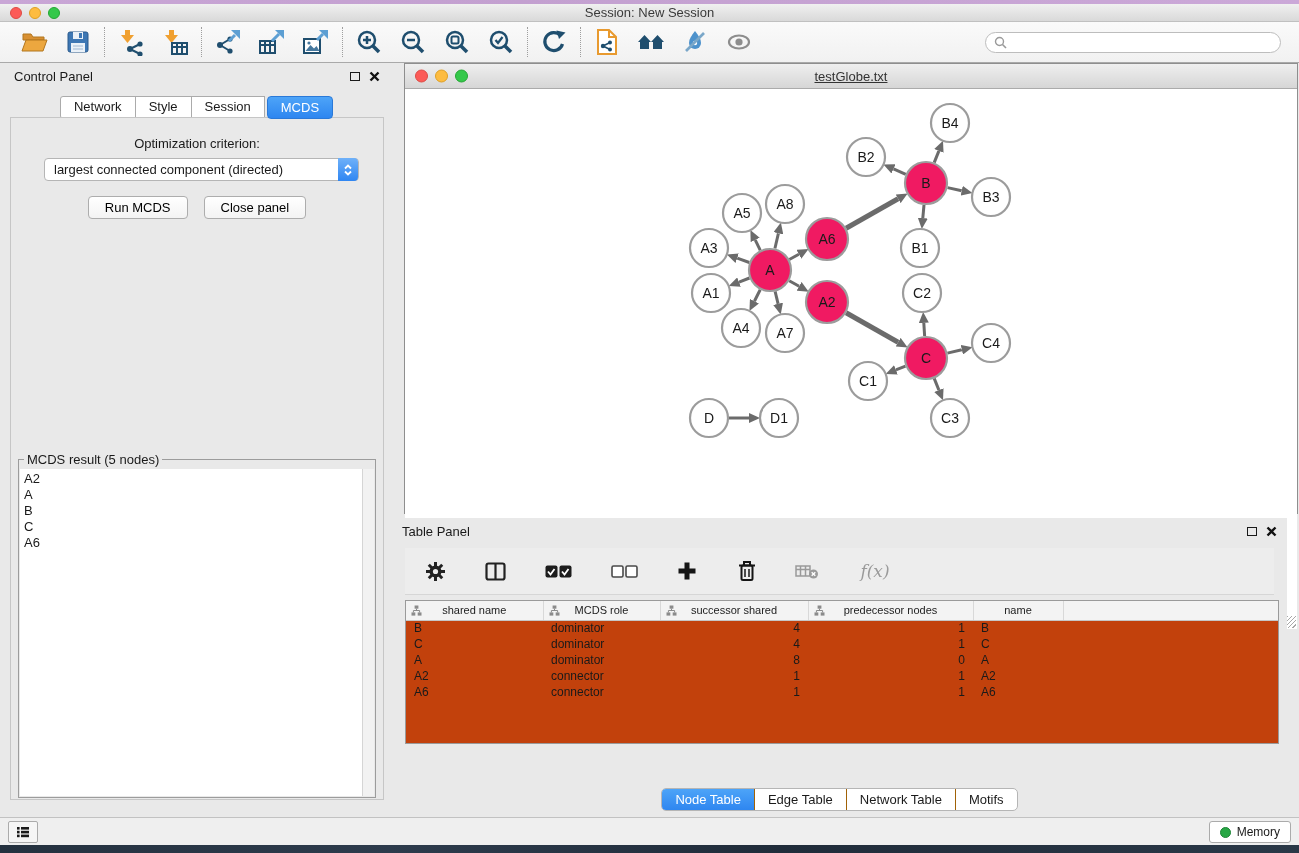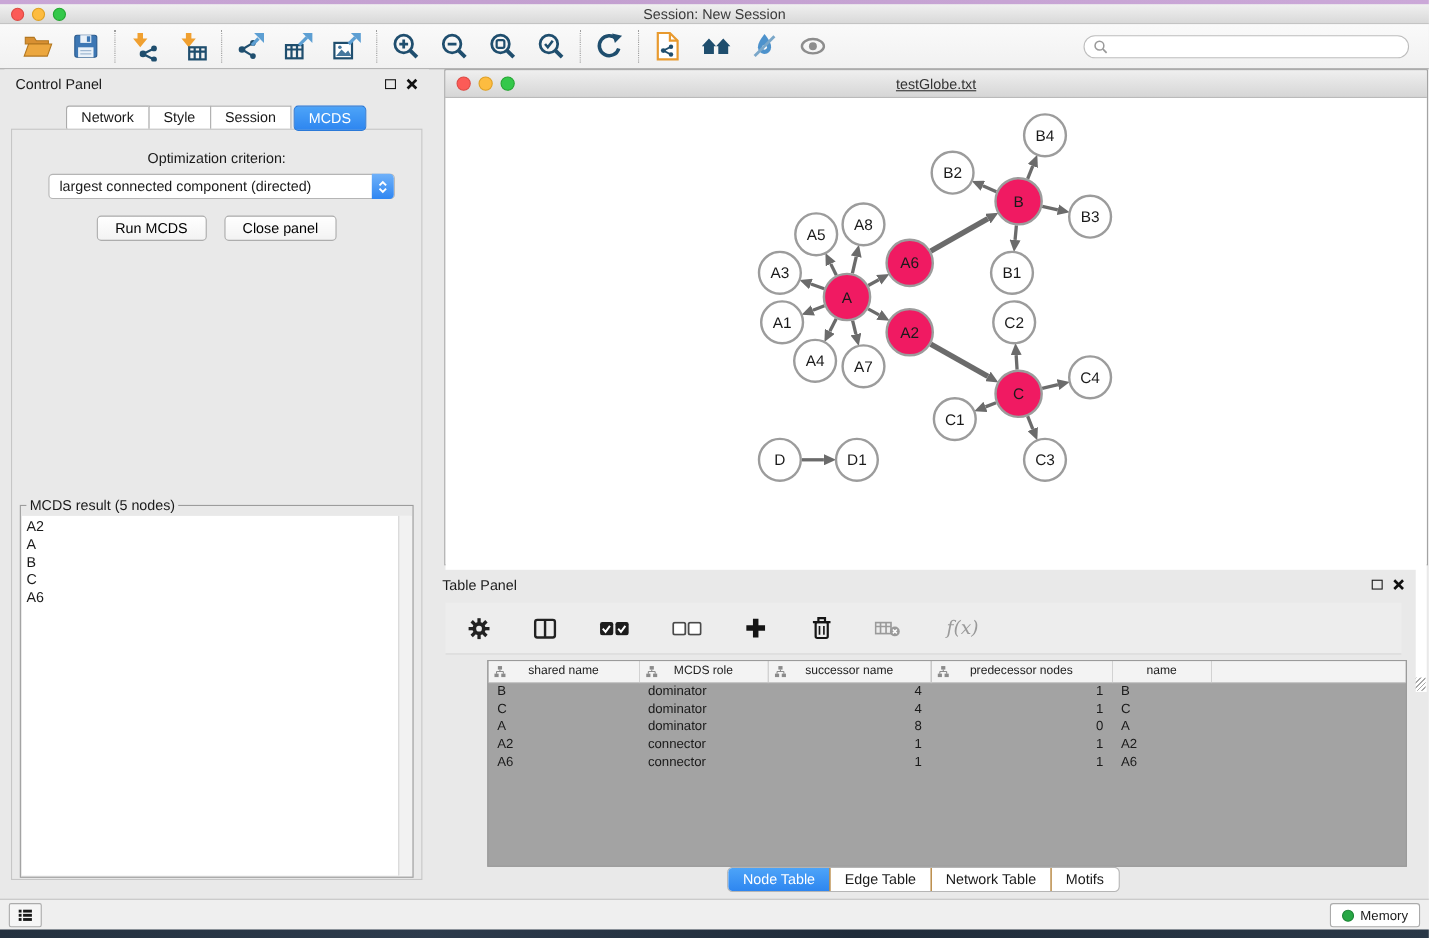--- a/index.html
+++ b/index.html
@@ -77,22 +77,22 @@
   #resize-grip { position:absolute; right:1px; bottom:1px; width:12px; height:12px;
     background:repeating-linear-gradient(135deg, transparent 0 2px, #a8a8a8 2px 3px); }
 
   
   #table-panel { position:absolute; top:518px; left:392px; width:895px; height:297px; background:#E9E9E9; }
   #table-toolbar { position:absolute; top:30px; left:13px; right:13px; height:47px;
     background:#ededed; display:flex; align-items:center; gap:36px; padding-left:18px;
     border-bottom:1px solid #d6d6d6; }
   .tbicon { display:flex; align-items:center; justify-content:center; width:24px; height:24px; cursor:default; }
   .fx { font-family:"DejaVu Serif","Liberation Serif",serif; font-style:italic; font-size:17px; color:#9a9a9a; }
-  #table-box { position:absolute; top:82px; left:13px; right:8px; height:188px;
-    background:#a3a3a3; border:1px solid #9a9a9a; overflow:hidden;margin-left:38px; }
+  #table-box { position:absolute; top:82px; left:13px; right:8px; height:144px;
+    background:#c2410c; border:1px solid #9a9a9a; overflow:hidden; }
   #table-box table { width:100%; border-collapse:collapse; table-layout:fixed; }
   #table-box th { height:19px; background:#f3f3f3; border-bottom:1px solid #c6c6c6;
     border-right:1px solid #d8d8d8; font-weight:normal; font-size:11px; color:#222;
     position:relative; text-align:center; }
   #table-box th:last-child { border-right:none; }
   .hicon { position:absolute; left:5px; top:4px; }
   #table-box td { font-size:12px; height:16px; padding:0 8px; white-space:nowrap; }
   #table-box td:nth-child(3), #table-box td:nth-child(4) { text-align:right; }
   #table-tabs { position:absolute; bottom:4px; left:0; right:0; text-align:center; }
   .seg { display:inline-flex; border:1px solid #b5b5b5; border-radius:5px; overflow:hidden; background:#fff; }
@@ -568,21 +568,21 @@
                   <rect x="3.6" y="0.5" width="3.8" height="3.2" fill="#8b8b8b"></rect>
                   <path d="M5.5 3.7 V5.5 M2.4 5.5 H8.6 M2.4 5.5 V7.4 M8.6 5.5 V7.4" stroke="#8b8b8b" stroke-width="1" fill="none"></path>
                   <rect x="0.5" y="7.4" width="3.8" height="3.2" fill="#8b8b8b"></rect>
                   <rect x="6.7" y="7.4" width="3.8" height="3.2" fill="#8b8b8b"></rect>
                 </svg><span>MCDS role</span></th>
               <th><svg class="hicon" width="11" height="11" viewBox="0 0 11 11">
                   <rect x="3.6" y="0.5" width="3.8" height="3.2" fill="#8b8b8b"></rect>
                   <path d="M5.5 3.7 V5.5 M2.4 5.5 H8.6 M2.4 5.5 V7.4 M8.6 5.5 V7.4" stroke="#8b8b8b" stroke-width="1" fill="none"></path>
                   <rect x="0.5" y="7.4" width="3.8" height="3.2" fill="#8b8b8b"></rect>
                   <rect x="6.7" y="7.4" width="3.8" height="3.2" fill="#8b8b8b"></rect>
-                </svg><span>successor name</span></th>
+                </svg><span>successor shared</span></th>
               <th><svg class="hicon" width="11" height="11" viewBox="0 0 11 11">
                   <rect x="3.6" y="0.5" width="3.8" height="3.2" fill="#8b8b8b"></rect>
                   <path d="M5.5 3.7 V5.5 M2.4 5.5 H8.6 M2.4 5.5 V7.4 M8.6 5.5 V7.4" stroke="#8b8b8b" stroke-width="1" fill="none"></path>
                   <rect x="0.5" y="7.4" width="3.8" height="3.2" fill="#8b8b8b"></rect>
                   <rect x="6.7" y="7.4" width="3.8" height="3.2" fill="#8b8b8b"></rect>
                 </svg><span>predecessor nodes</span></th>
               <th><span>name</span></th>
               <th></th>
             </tr>
           </thead>

